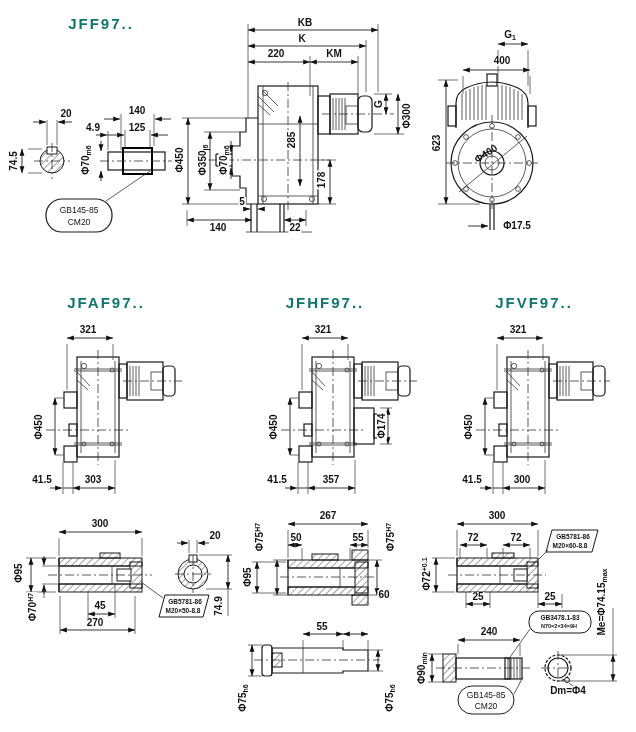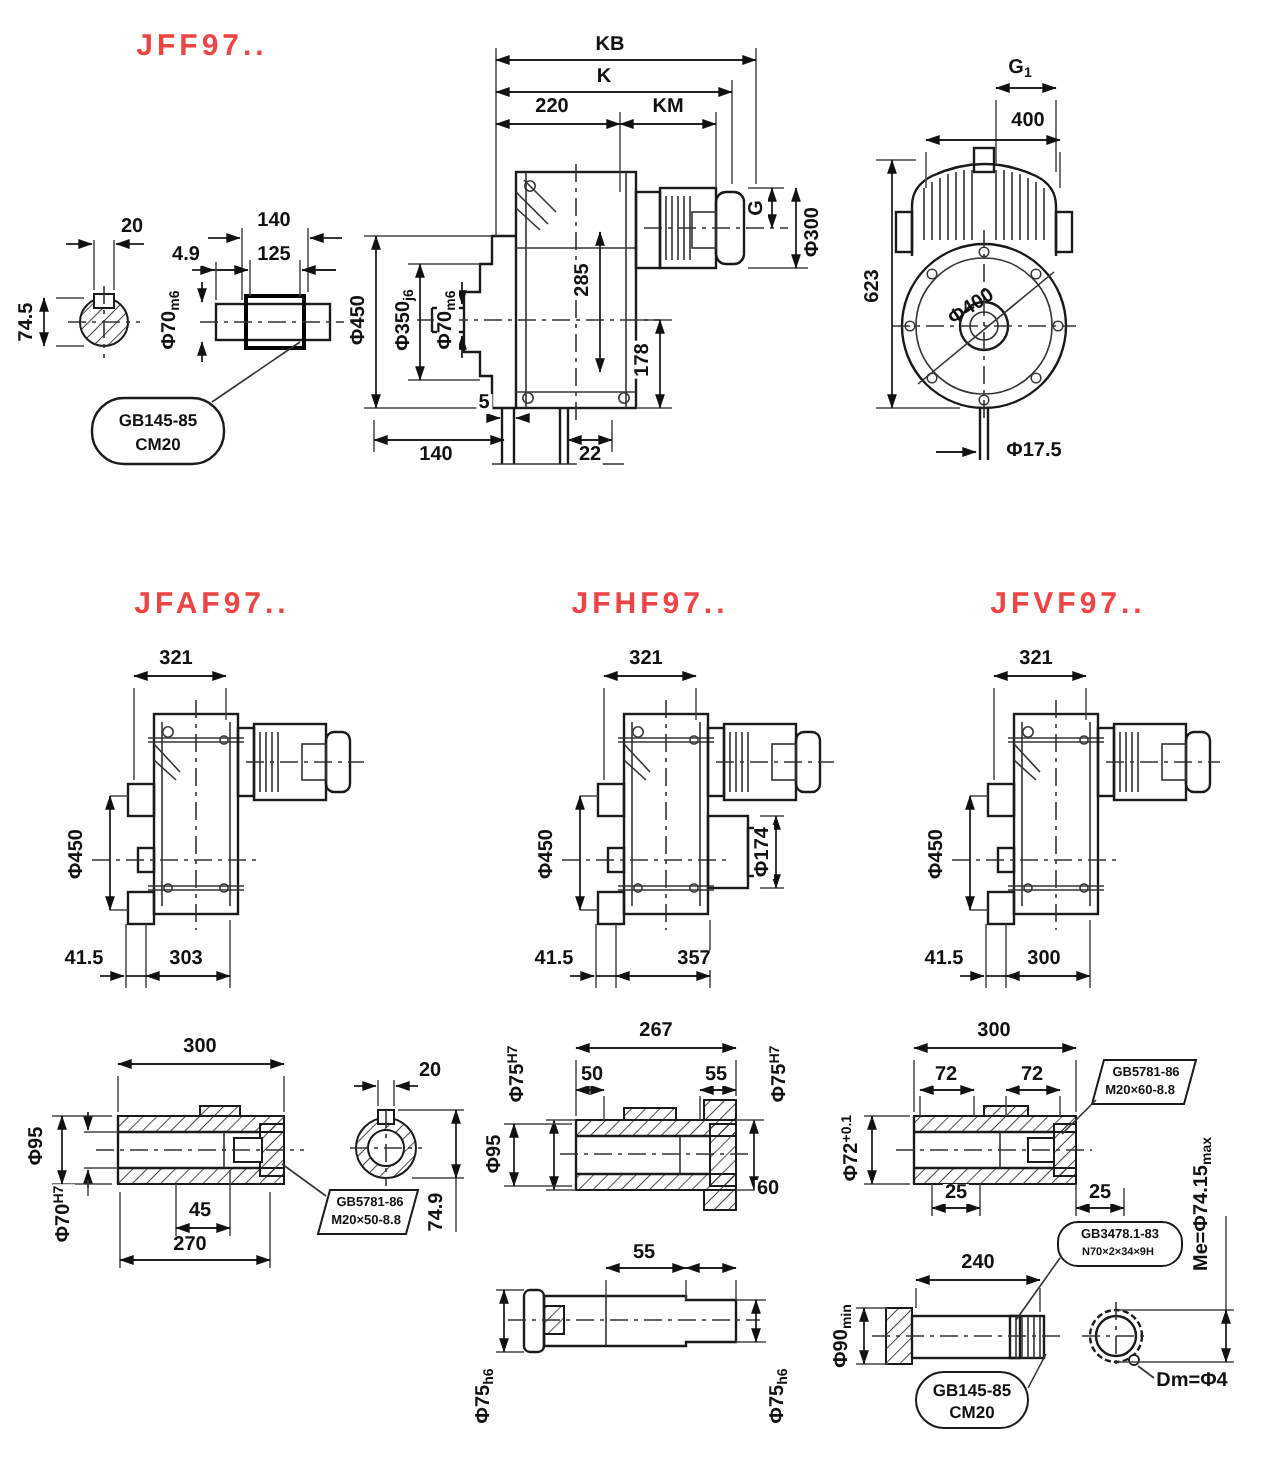--- a/index.html
+++ b/index.html
@@ -5,22 +5,22 @@
   html,body{margin:0;padding:0;background:#fff}
   #sheet{position:relative;width:636px;height:732px;background:#fff;overflow:hidden;
          font-family:"Liberation Sans",sans-serif;color:#111}
   #art{position:absolute;left:0;top:0}
   .d{position:absolute;z-index:2;transform:translate(-50%,-50%);
      font:bold 10px "Liberation Sans",sans-serif;color:#111;white-space:nowrap;
      background:#fff;padding:0 1px;line-height:1;text-align:center}
   .v{transform:translate(-50%,-50%) rotate(-90deg)}
   .rot34{transform:translate(-50%,-50%) rotate(-33deg);background:transparent}
   .t{position:absolute;z-index:2;transform:translate(-50%,-50%);
-     font:bold 15px "Liberation Sans",sans-serif;letter-spacing:2px;white-space:nowrap;color:#ef4444}
-  .c8{font-size:8.5px;font-weight:bold;background:transparent}
+     font:bold 15px "Liberation Sans",sans-serif;letter-spacing:2px;white-space:nowrap;color:#0f766e}
+  .c8{font-size:8.5px;font-weight:normal;background:transparent}
   .c6{font-size:6.5px;font-weight:bold;background:transparent}
   .c5{font-size:5.5px;font-weight:bold;background:transparent}
   .d sub{font-size:7px;vertical-align:-2px}
   .d sup{font-size:7px;vertical-align:3px}
   
   .o{stroke:#1a1a1a;stroke-width:1.2;fill:none}
   .ob{stroke:#000;stroke-width:2;fill:none}
   .thin{stroke:#333;stroke-width:.8;fill:none}
   .ext{stroke:#444;stroke-width:.75;fill:none}
   .dim{stroke:#222;stroke-width:.9;fill:none}
@@ -546,35 +546,35 @@
 <span class="d v" style="left:224px;top:160px"><span>Φ70</span><sub>m6</sub></span>
 <span class="d v" style="left:292px;top:140px">285</span>
 <span class="d v" style="left:379px;top:104px">G</span>
 <span class="d v" style="left:407px;top:116px">Φ300</span>
 <span class="d v" style="left:322px;top:180px">178</span>
 <span class="d" style="left:242px;top:202px">5</span>
 <span class="d" style="left:218px;top:228px">140</span>
 <span class="d" style="left:295px;top:228px">22</span>
 
 <span class="d" style="left:510px;top:35px"><span>G</span><sub>1</sub></span>
-<span class="d" style="left:514px;top:61px">400</span>
+<span class="d" style="left:502px;top:61px">400</span>
 <span class="d v" style="left:437px;top:143px">623</span>
 <span class="d rot34" style="left:486px;top:154px">Φ400</span>
 <span class="d" style="left:517px;top:226px">Φ17.5</span>
 
 <span class="d" style="left:88px;top:330px">321</span>
 <span class="d v" style="left:39px;top:427px">Φ450</span>
 <span class="d" style="left:42px;top:480px">41.5</span>
 <span class="d" style="left:93px;top:480px">303</span>
 
 <span class="d" style="left:323px;top:330px">321</span>
 <span class="d v" style="left:274px;top:427px">Φ450</span>
 <span class="d v" style="left:382px;top:426px">Φ174</span>
 <span class="d" style="left:277px;top:480px">41.5</span>
-<span class="d" style="left:347px;top:480px">357</span>
+<span class="d" style="left:331px;top:480px">357</span>
 
 <span class="d" style="left:518px;top:330px">321</span>
 <span class="d v" style="left:469px;top:427px">Φ450</span>
 <span class="d" style="left:472px;top:480px">41.5</span>
 <span class="d" style="left:522px;top:480px">300</span>
 
 <span class="d" style="left:100px;top:524px">300</span>
 <span class="d v" style="left:19px;top:573px">Φ95</span>
 <span class="d v" style="left:32px;top:607px"><span>Φ70</span><sup>H7</sup></span>
 <span class="d" style="left:100px;top:606px">45</span>
@@ -605,15 +605,15 @@
 <span class="d c6" style="left:573px;top:537px">GB5781-86</span>
 <span class="d c6" style="left:570px;top:546px">M20×60-8.8</span>
 <span class="d v" style="left:602px;top:602px"><span>Me=Φ74.15</span><sub>max</sub></span>
 
 <span class="d" style="left:489px;top:632px">240</span>
 <span class="d v" style="left:422px;top:668px"><span>Φ90</span><sub>min</sub></span>
 <span class="d c6" style="left:560px;top:618px">GB3478.1-83</span>
 <span class="d c5" style="left:559px;top:627px">N70×2×34×9H</span>
 <span class="d c8" style="left:486px;top:695px">GB145-85</span>
 <span class="d c8" style="left:486px;top:706px">CM20</span>
-<span class="d" style="left:596px;top:691px">Dm=Φ4</span>
+<span class="d" style="left:568px;top:691px">Dm=Φ4</span>
 
 </div>
 
 </body></html>

